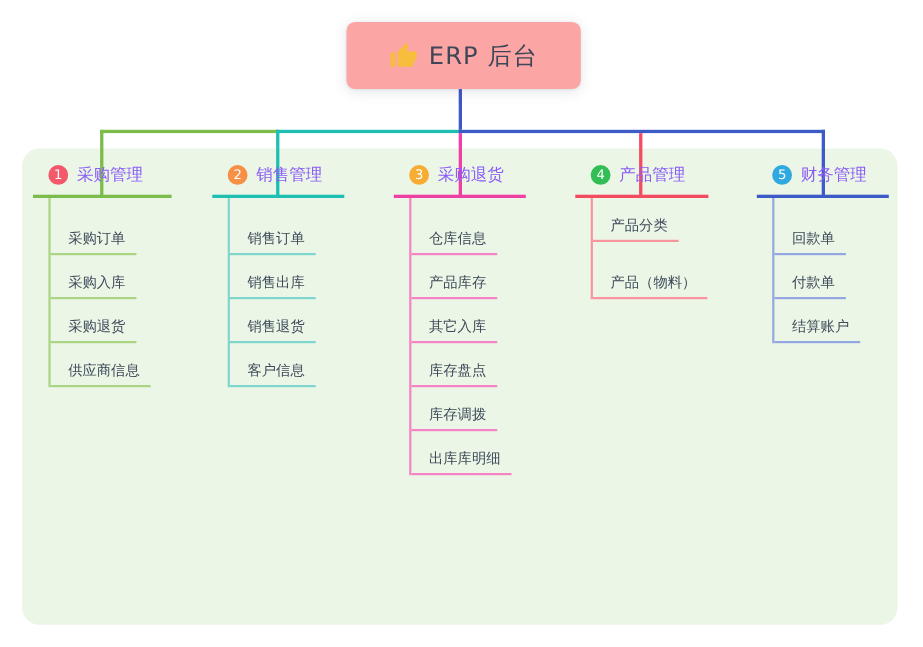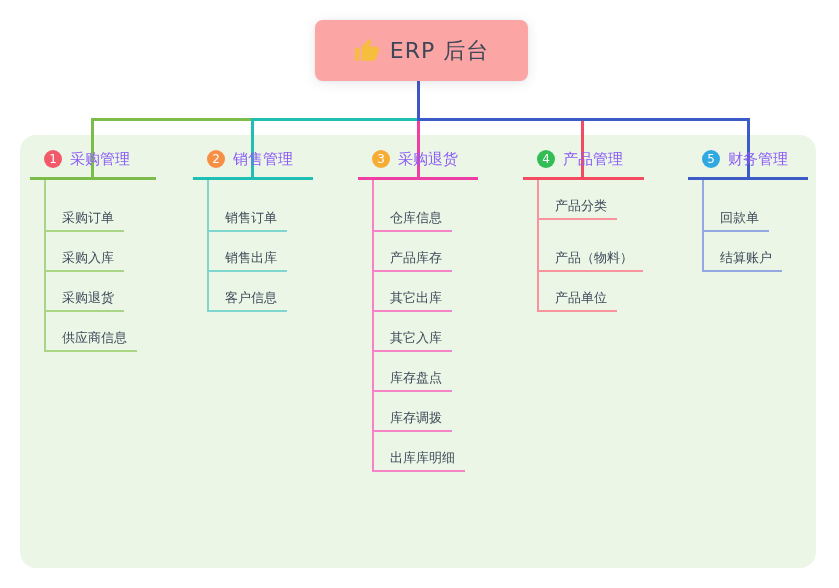--- a/index.html
+++ b/index.html
@@ -92,39 +92,39 @@
       <span class="branch-title">销售管理</span>
     </div>
     <div class="children">
       <div class="row first">
           <span class="child">销售订单</span>
         </div>
       <div class="row">
           <span class="child">销售出库</span>
         </div>
       <div class="row">
+          <span class="child">销售退货</span>
+        </div>
+      <div class="row">
           <span class="child">客户信息</span>
         </div>
     </div>
   </div>
 
   <div class="branch" style="left: 358px; width: 120px; --c: #ee3fa5; --cc: #f583c6; --bc: #f7ac33;">
     <div class="branch-header">
       <span class="badge">3</span>
       <span class="branch-title">采购退货</span>
     </div>
     <div class="children">
       <div class="row first">
           <span class="child">仓库信息</span>
         </div>
       <div class="row">
           <span class="child">产品库存</span>
-        </div>
-      <div class="row">
-          <span class="child">其它出库</span>
         </div>
       <div class="row">
           <span class="child">其它入库</span>
         </div>
       <div class="row">
           <span class="child">库存盘点</span>
         </div>
       <div class="row">
           <span class="child">库存调拨</span>
         </div>
@@ -139,34 +139,34 @@
       <span class="badge">4</span>
       <span class="branch-title">产品管理</span>
     </div>
     <div class="children">
       <div class="row">
           <span class="child">产品分类</span>
         </div>
       <div class="row first">
           <span class="child">产品（物料）</span>
         </div>
-      <div class="row">
-          <span class="child">产品单位</span>
-        </div>
     </div>
   </div>
 
   <div class="branch" style="left: 688px; width: 120px; --c: #3d5bc7; --cc: #93a8e0; --bc: #30a9e0;">
     <div class="branch-header">
       <span class="badge">5</span>
       <span class="branch-title">财务管理</span>
     </div>
     <div class="children">
       <div class="row first">
           <span class="child">回款单</span>
         </div>
       <div class="row">
+          <span class="child">付款单</span>
+        </div>
+      <div class="row">
           <span class="child">结算账户</span>
         </div>
     </div>
   </div>
 
 </div>
 
 </body></html>

